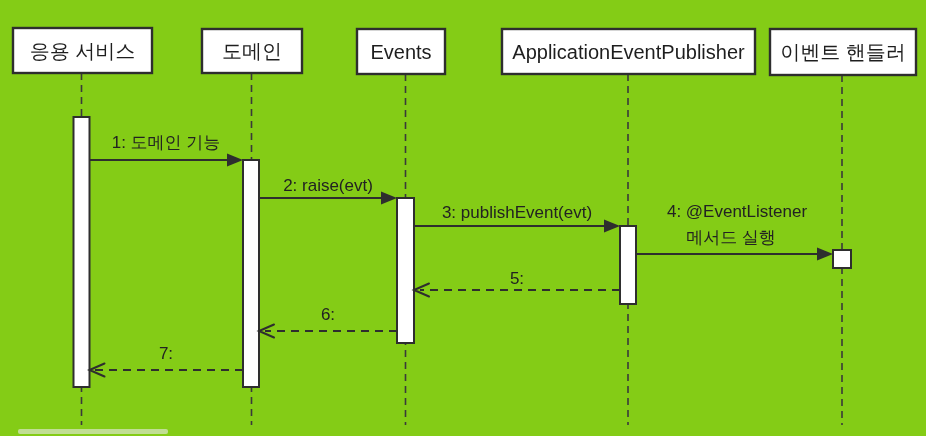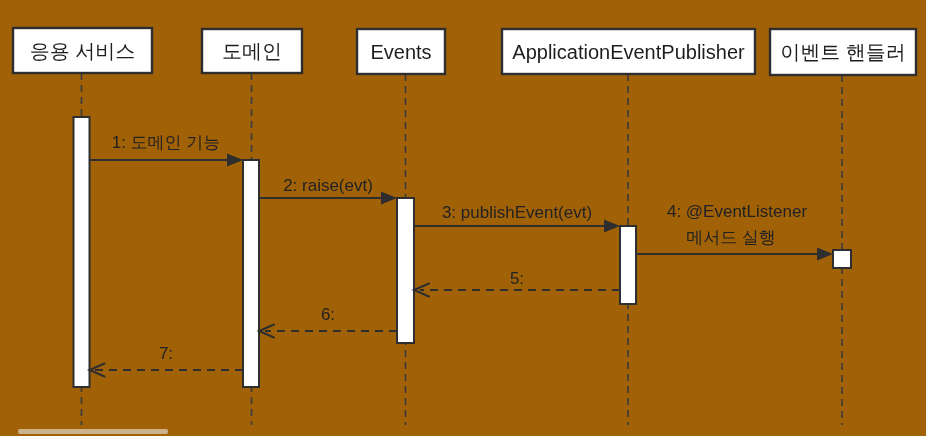--- a/index.html
+++ b/index.html
@@ -4,21 +4,21 @@
 <style>
   html, body {
     margin: 0;
     padding: 0;
     background: #ffffff;
   }
   .stage {
     position: relative;
     width: 926px;
     height: 436px;
-    background: #a16207;
+    background: #84cc16;
     font-family: "Liberation Sans", "DejaVu Sans", sans-serif;
     overflow: hidden;
   }
   svg { display: block; }
   .lifeline {
     stroke: #3a3a3a;
     stroke-width: 1.6;
     stroke-dasharray: 7 5;
   }
   .pbox {

